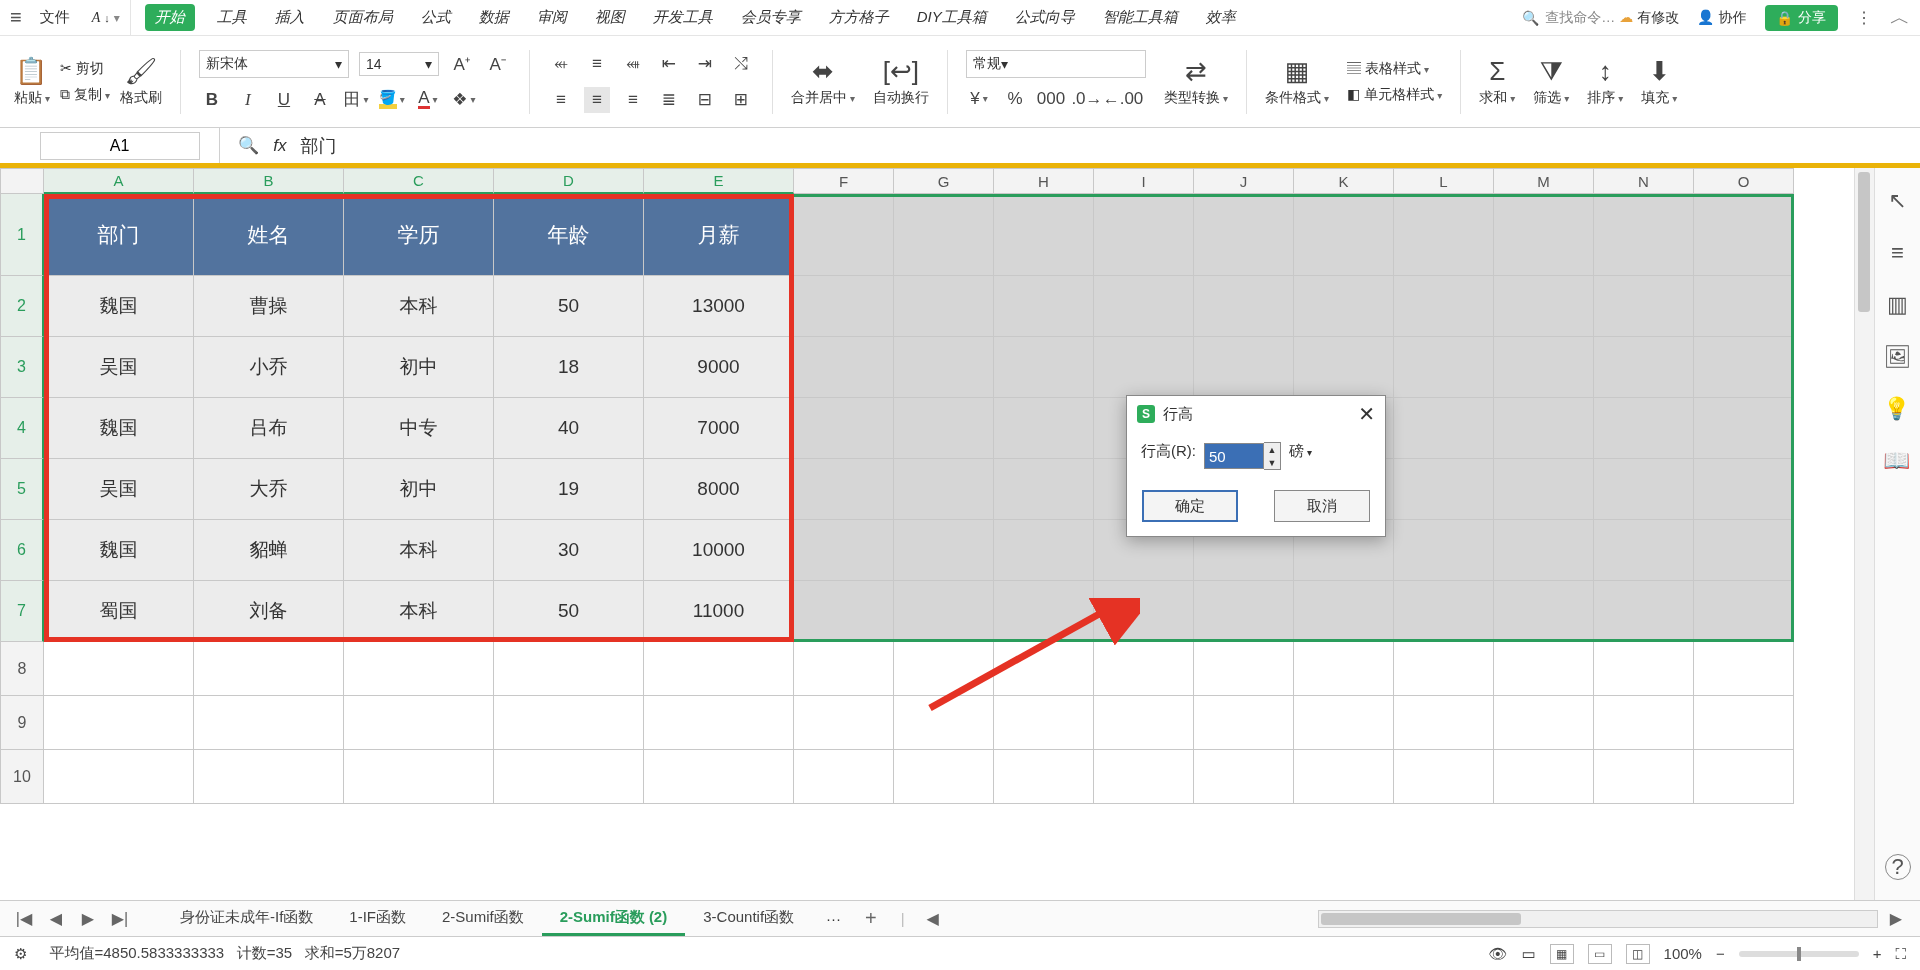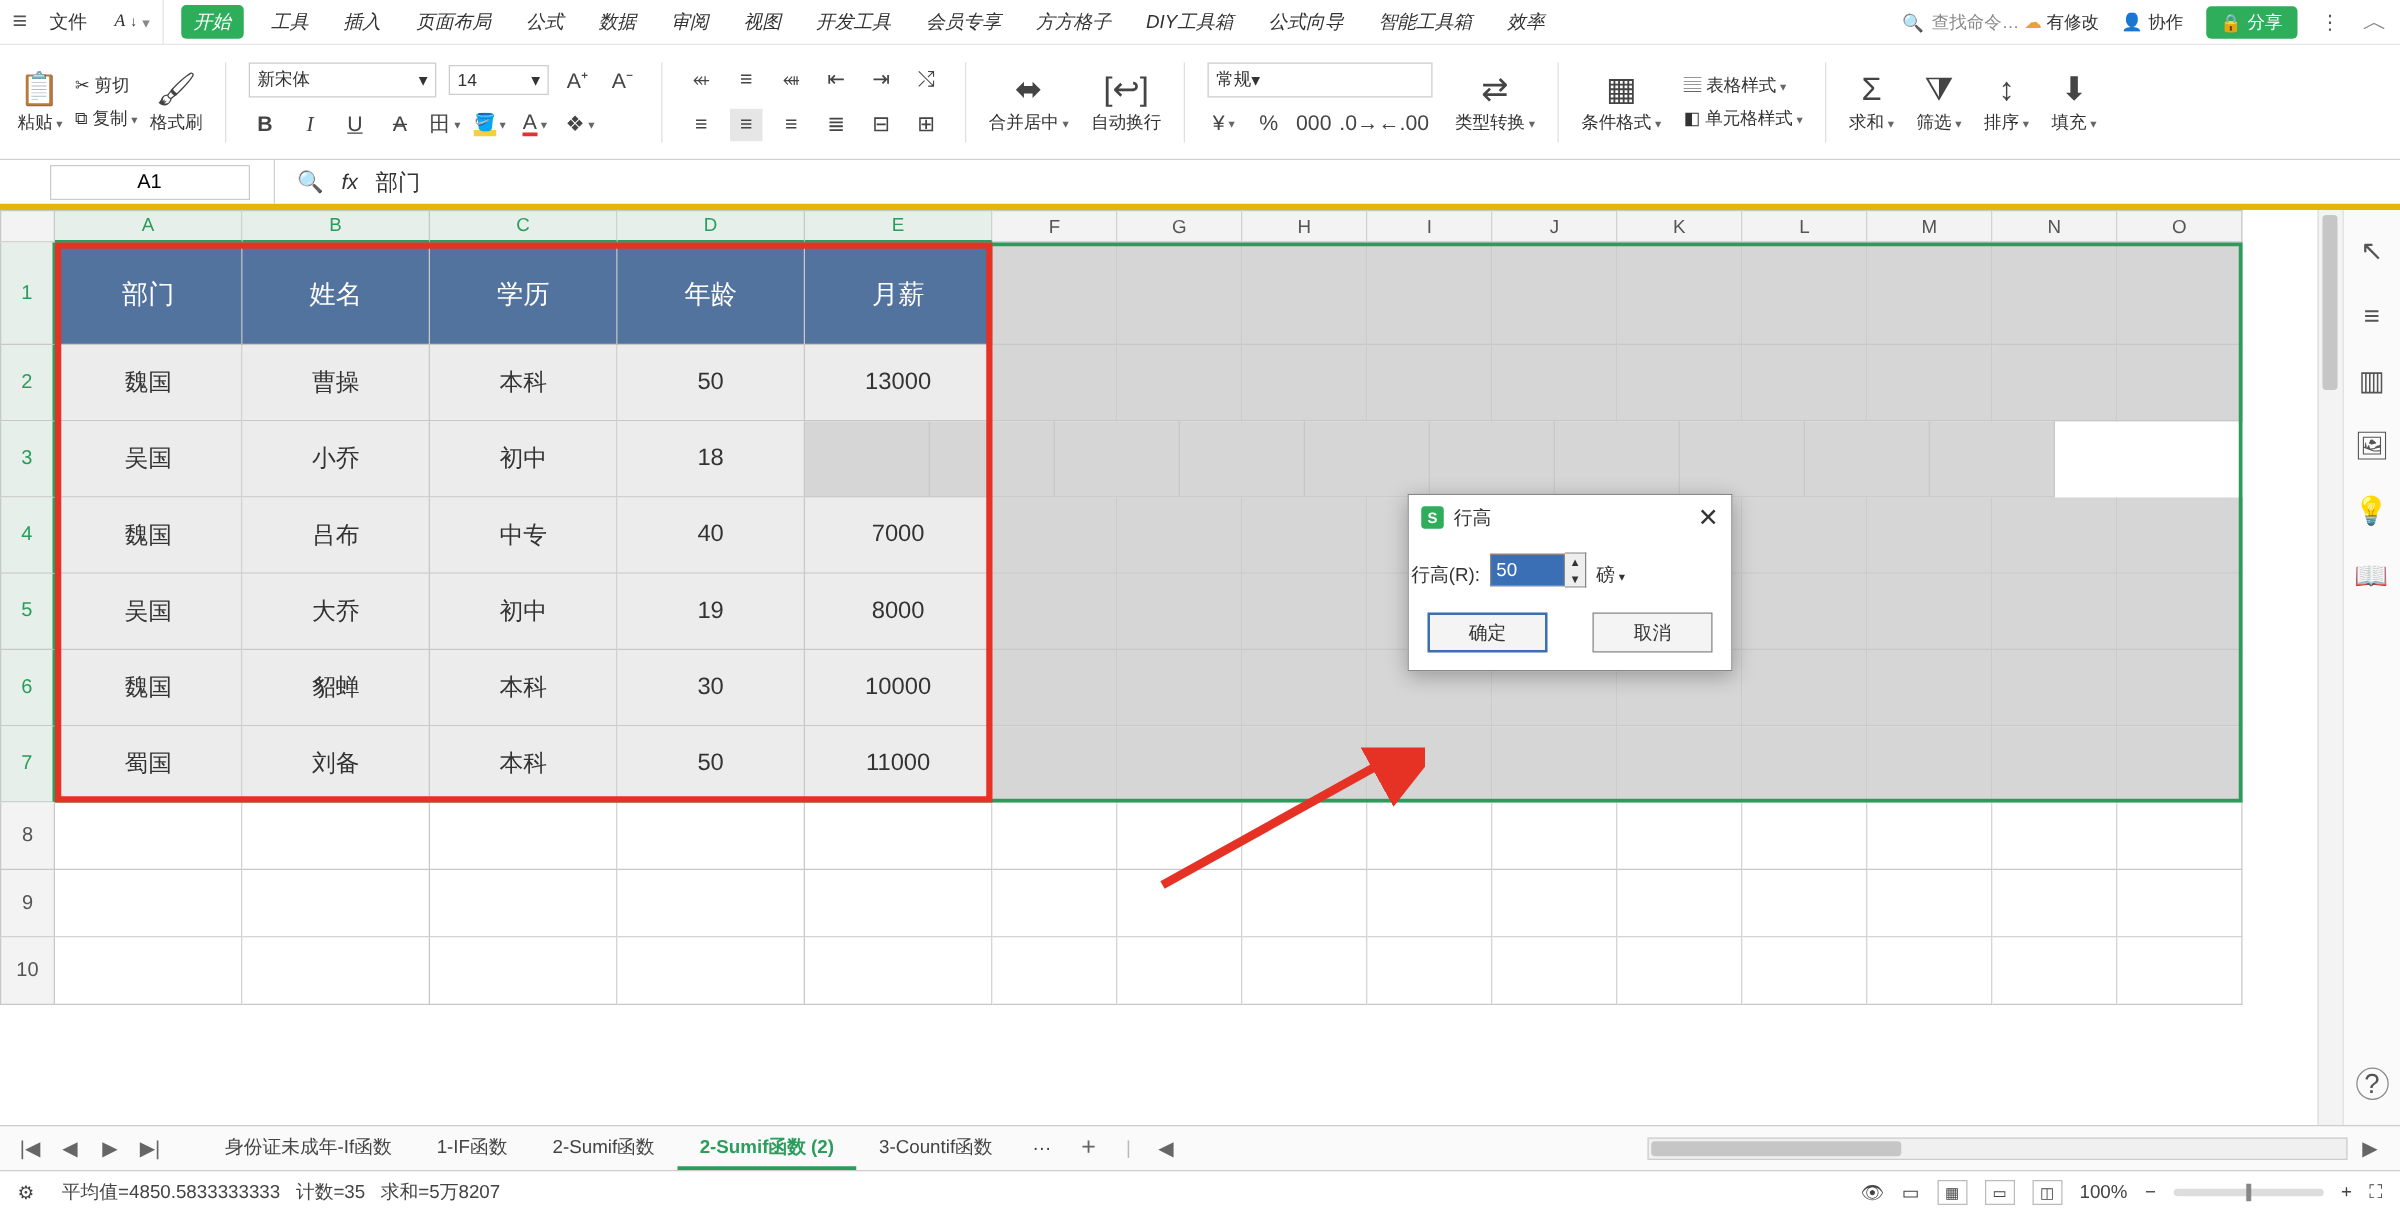--- a/index.html
+++ b/index.html
@@ -62,21 +62,21 @@
 
 .selection-outline { position:absolute; border:3px solid #2a9d5c; pointer-events:none; }
 .annotation-box { position:absolute; border:5px solid #e53224; pointer-events:none; }
 .annotation-arrow { position:absolute; pointer-events:none; }
 
 
 .dialog { position:absolute; left:1126px; top:395px; width:260px; background:#fff; border:1px solid #888; box-shadow:0 4px 16px rgba(0,0,0,.3); font-size:15px; }
 .dialog-title { height:36px; display:flex; align-items:center; padding:0 10px; gap:8px; }
 .dlg-logo { width:18px; height:18px; background:#2ead5b; border-radius:3px; display:flex; align-items:center; justify-content:center; color:#fff; font-size:12px; font-weight:bold;}
 .dlg-close { margin-left:auto; font-size:20px; cursor:pointer; }
-.dialog-body { padding:10px 2px; display:flex; align-items:flex-end; gap:8px; }
+.dialog-body { padding:10px 14px; display:flex; align-items:flex-start; gap:8px; }
 .spin { display:flex; align-items:center; }
 .spin input { width:60px; height:26px; border:1px solid #888; background:#3b6fb5; color:#fff; text-align:left; padding:0 4px; font-size:15px; }
 .spin-btns { display:flex; flex-direction:column; border:1px solid #888; border-left:none; }
 .spin-btns span { width:16px; height:13px; font-size:9px; display:flex; align-items:center; justify-content:center; background:#eee; }
 .dialog-foot { display:flex; justify-content:center; gap:36px; padding:10px 0 14px; }
 .dlg-btn { width:96px; height:32px; border:1px solid #888; background:#f4f4f4; display:flex; align-items:center; justify-content:center; cursor:pointer; }
 .dlg-btn.primary { border:2px solid #3b6fb5; }
 
 
 .sheet-bar { position:absolute; left:0; right:0; bottom:34px; height:36px; border-top:1px solid #ccc; display:flex; align-items:center; padding:0 10px; gap:4px; font-size:15px; background:#fafafa;}
@@ -348,20 +348,21 @@
         <div class="cell" style="width: 100px; background: rgb(214, 214, 214);"></div>
         <div class="cell" style="width: 100px; background: rgb(214, 214, 214);"></div>
         <div class="cell" style="width: 100px; background: rgb(214, 214, 214);"></div>
         <div class="cell" style="width: 100px; background: rgb(214, 214, 214);"></div>
       </div>
       <div class="row data-row" style="height: 61px;">
         <div class="cell" style="width: 150px;">吴国</div>
         <div class="cell" style="width: 150px;">小乔</div>
         <div class="cell" style="width: 150px;">初中</div>
         <div class="cell" style="width: 150px;">18</div>
+        <div class="cell" style="width: 150px;">9000</div>
         <div class="cell" style="width: 100px; background: rgb(214, 214, 214);"></div>
         <div class="cell" style="width: 100px; background: rgb(214, 214, 214);"></div>
         <div class="cell" style="width: 100px; background: rgb(214, 214, 214);"></div>
         <div class="cell" style="width: 100px; background: rgb(214, 214, 214);"></div>
         <div class="cell" style="width: 100px; background: rgb(214, 214, 214);"></div>
         <div class="cell" style="width: 100px; background: rgb(214, 214, 214);"></div>
         <div class="cell" style="width: 100px; background: rgb(214, 214, 214);"></div>
         <div class="cell" style="width: 100px; background: rgb(214, 214, 214);"></div>
         <div class="cell" style="width: 100px; background: rgb(214, 214, 214);"></div>
         <div class="cell" style="width: 100px; background: rgb(214, 214, 214);"></div>

